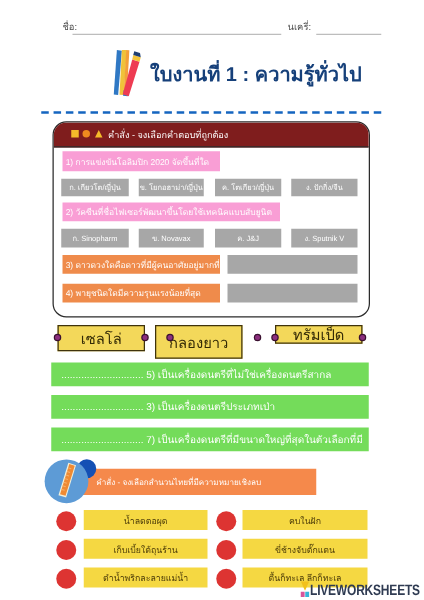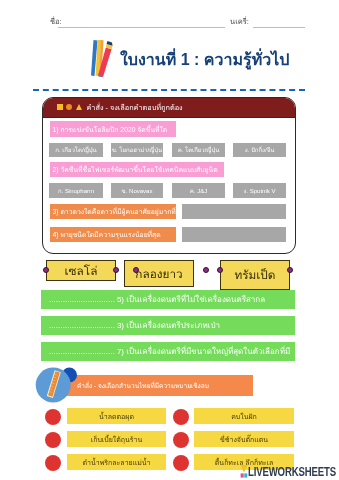--- a/index.html
+++ b/index.html
@@ -125,21 +125,21 @@
   </div>
   <div class="abs knob" style="left:42.8px;top:267px;"></div>
   <div class="abs knob" style="left:112.8px;top:267px;"></div>
 
   <div class="abs chip" style="left:124px;top:259.5px;width:70px;height:27px;">
     <span>กลองยาว</span>
   </div>
   <div class="abs knob" style="left:132.8px;top:267px;"></div>
   <div class="abs knob" style="left:202.8px;top:267px;"></div>
 
-  <div class="abs chip" style="left:220px;top:259.5px;width:70px;height:30px;">
+  <div class="abs chip" style="left:220px;top:259.5px;width:70px;height:15px;">
     <span>ทรัมเป็ด</span>
   </div>
   <div class="abs knob" style="left:216.8px;top:267px;"></div>
   <div class="abs knob" style="left:286.8px;top:267px;"></div>
 
   <div class="abs grow" style="left:41px;top:290px;width:254px;height:19px;">
     <span class="gdots" style="margin-left:8px;">.............................</span>
     <span class="gtxt" style="margin-left:2px;">5) เป็นเครื่องดนตรีที่ไม่ใช่เครื่องดนตรีสากล</span>
   </div>
   <div class="abs grow" style="left:41px;top:315.5px;width:254px;height:19px;">

